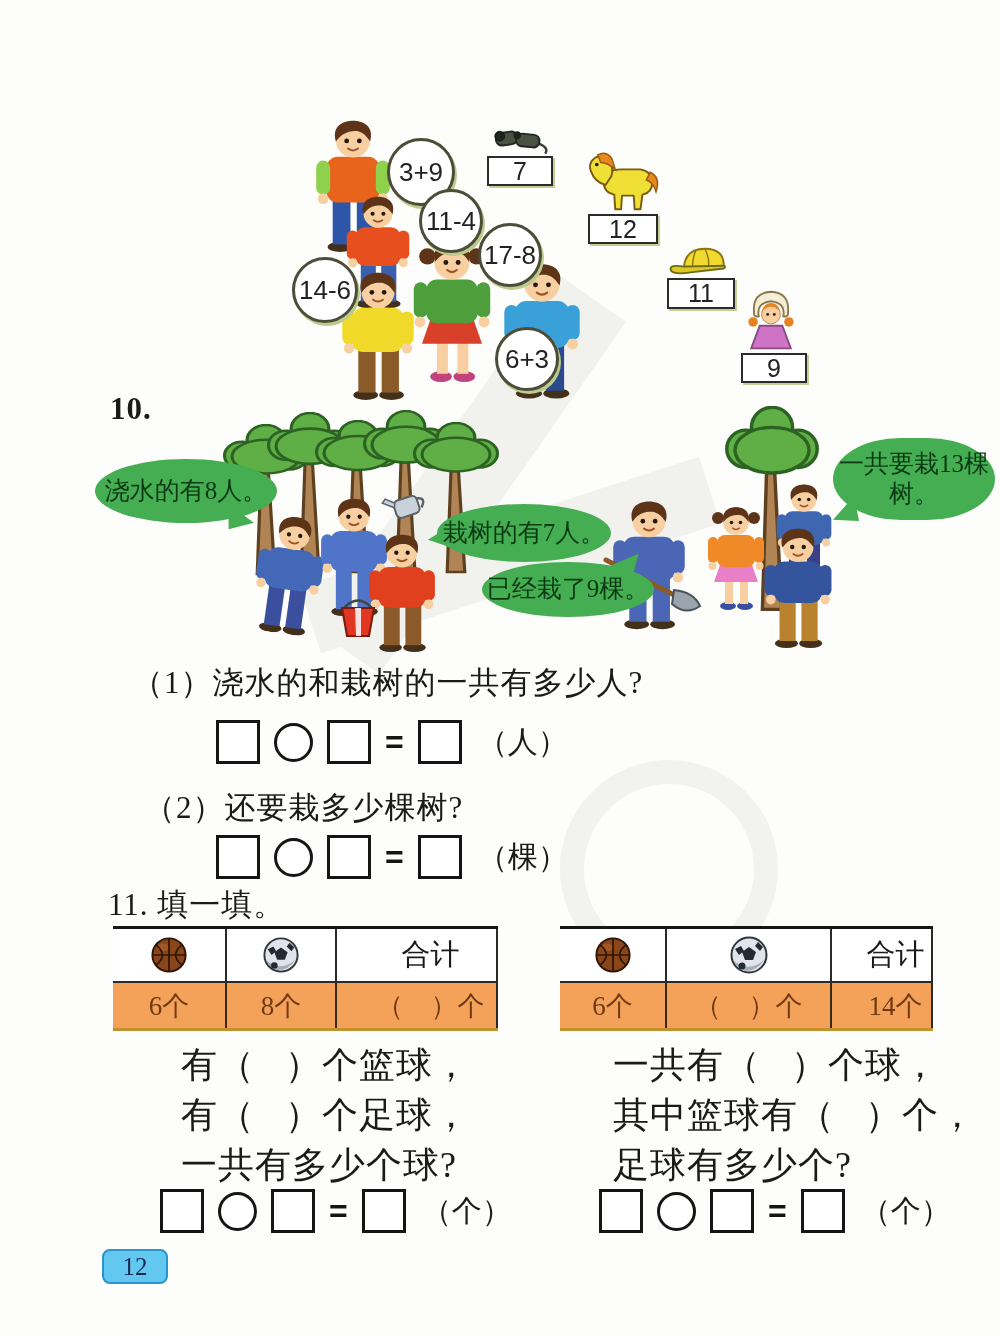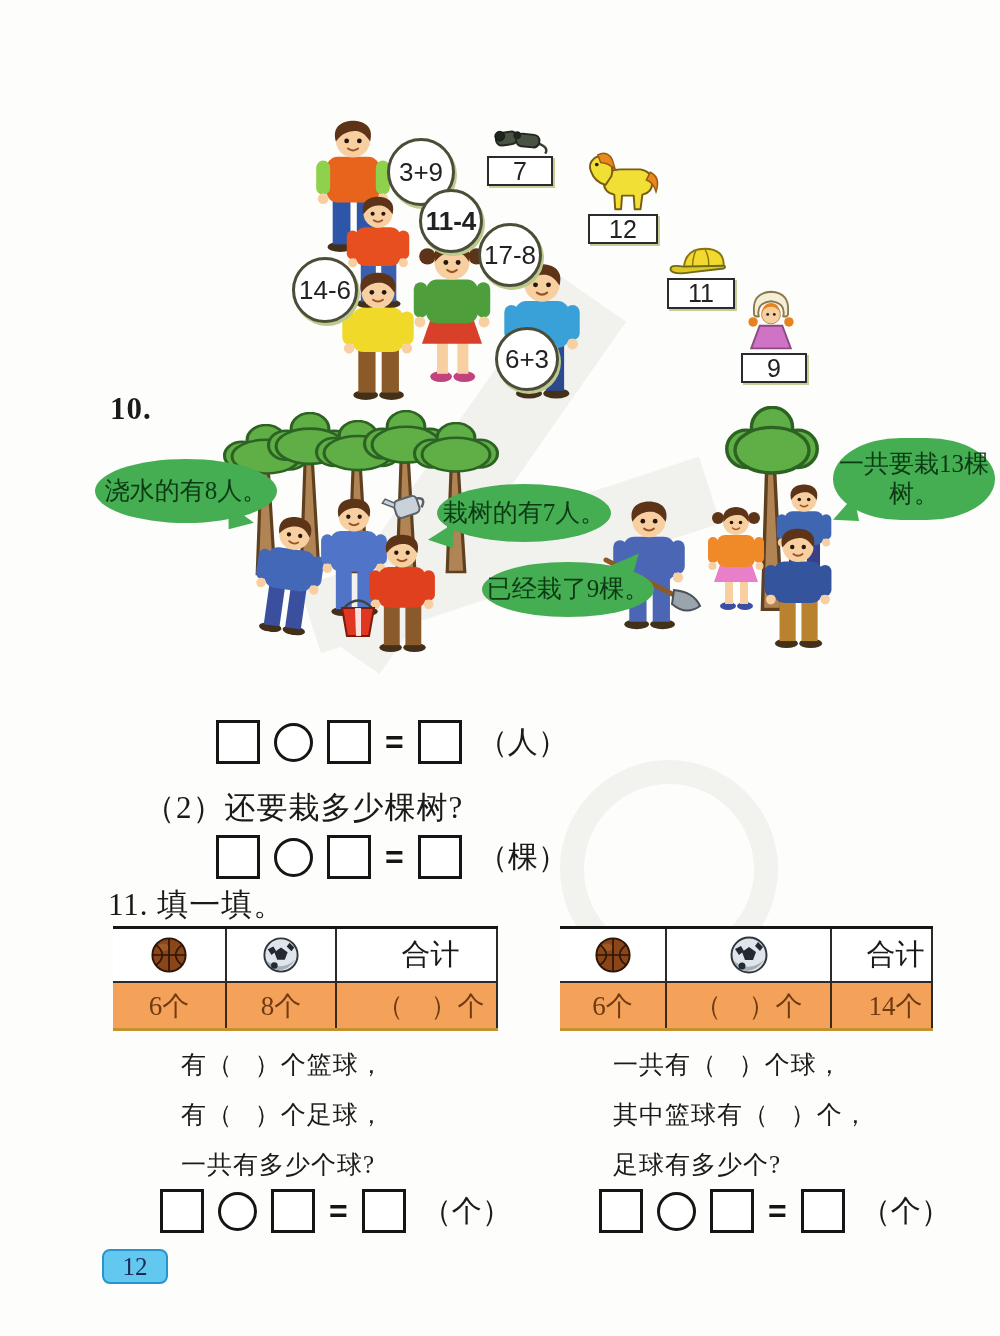--- a/index.html
+++ b/index.html
@@ -38,21 +38,21 @@
   
   .qtable{position:absolute;z-index:2;}
   .thead{display:flex;border-top:3px solid #161616;border-bottom:2px solid #2a2a2a;}
   .th{height:52px;display:flex;align-items:center;justify-content:center;background:#fff;
       border-right:2px solid #2a2a2a;box-sizing:border-box;font-size:29px;}
   .trow{display:flex;background:var(--table-orange,#f4a159);border-bottom:3px solid #c3922f;}
   .td{height:45px;display:flex;align-items:center;justify-content:center;box-sizing:border-box;
       border-right:2px solid #3a2a18;font-size:27px;color:#6e3b12;white-space:pre;}
   .td:last-child,.th:last-child{border-right:2px solid #2a2a2a;padding-left:28px;}
   
-  .tblock{position:absolute;z-index:2;font-size:25px;letter-spacing:1px;}
+  .tblock{position:absolute;z-index:2;font-size:36px;letter-spacing:1px;}
   .tblock div{height:50px;line-height:50px;white-space:pre;}
   
   .badge{position:absolute;z-index:3;background:var(--badge-blue,#62c8ef);border:2px solid #2795cc;border-radius:8px;
          display:flex;align-items:center;justify-content:center;font-size:25px;color:#1b2a55;}
 </style>
 </head>
 <body>
 
 <svg width="0" height="0" style="position:absolute" aria-hidden="true">
 <defs>
@@ -125,21 +125,21 @@
   <svg class="kid" style="left:330px;top:272px;width:96px;height:128px;--shirt:#f0d928;--pants:#8a5a28;z-index:5;">
       <use href="#sym-kid"></use>
     </svg>
   <svg class="kid" style="left:503px;top:262px;width:78px;height:138px;--shirt:#3aa0d8;--pants:#2b4a8e;z-index:4;">
       <use href="#sym-kid"></use>
     </svg>
 
   <div class="sign" style="left:387px;top:138px;width:62px;height:62px;">
       <span>3+9</span>
     </div>
-  <div class="sign" style="left:419px;top:189px;width:58px;height:58px;font-weight:bold;">
+  <div class="sign" style="left:419px;top:189px;width:58px;height:58px;">
       <span>11-4</span>
     </div>
   <div class="sign" style="left:478px;top:223px;width:58px;height:58px;">
       <span>17-8</span>
     </div>
   <div class="sign" style="left:292px;top:257px;width:60px;height:60px;">
       <span>14-6</span>
     </div>
   <div class="sign" style="left:495px;top:327px;width:58px;height:58px;">
       <span>6+3</span>
@@ -251,35 +251,36 @@
     </svg>
   <svg class="kid" style="left:762px;top:528px;width:72px;height:120px;--shirt:#34549e;--pants:#b8822f;z-index:4;">
       <use href="#sym-kid"></use>
     </svg>
 
   <div class="bubble" style="left:95px;top:459px;width:182px;height:64px;"><span>浇水的有8人。</span></div>
   <svg class="btail" style="left:224px;top:506px;width:30px;height:28px;transform:rotate(18deg);">
       <use href="#sym-tail"></use>
     </svg>
 
-  <div class="bubble" style="left:437px;top:484px;width:174px;height:58px;"><span>栽树的有7人。</span></div>
+  <div class="bubble" style="left:437px;top:504px;width:174px;height:58px;"><span>栽树的有7人。</span></div>
   <svg class="btail" style="left:428px;top:524px;width:30px;height:28px;transform:scaleX(-1) rotate(14deg);">
       <use href="#sym-tail"></use>
     </svg>
 
   <div class="bubble" style="left:482px;top:562px;width:172px;height:55px;"><span>已经栽了9棵。</span></div>
   <svg class="btail" style="left:614px;top:551px;width:30px;height:28px;transform:rotate(-42deg);">
       <use href="#sym-tail"></use>
     </svg>
 
   <div class="bubble rect" style="left:833px;top:438px;width:150px;height:78px;padding:2px 6px;"><span>一共要栽13棵树。</span></div>
   <svg class="btail" style="left:832px;top:500px;width:30px;height:28px;transform:scaleX(-1) rotate(30deg);">
       <use href="#sym-tail"></use>
     </svg>
 
+  <div class="subq" style="left:132px;top:662px;">（1）浇水的和栽树的一共有多少人?</div>
   <div class="eq" style="left:216px;top:719px;">
     <span class="sq"></span>
     <span class="op"></span>
     <span class="sq"></span>
     <span class="es">=</span>
     <span class="sq"></span>
     <span class="unit">（人）</span>
   </div>
 
   <div class="subq" style="left:144px;top:787px;">（2）还要栽多少棵树?</div>

